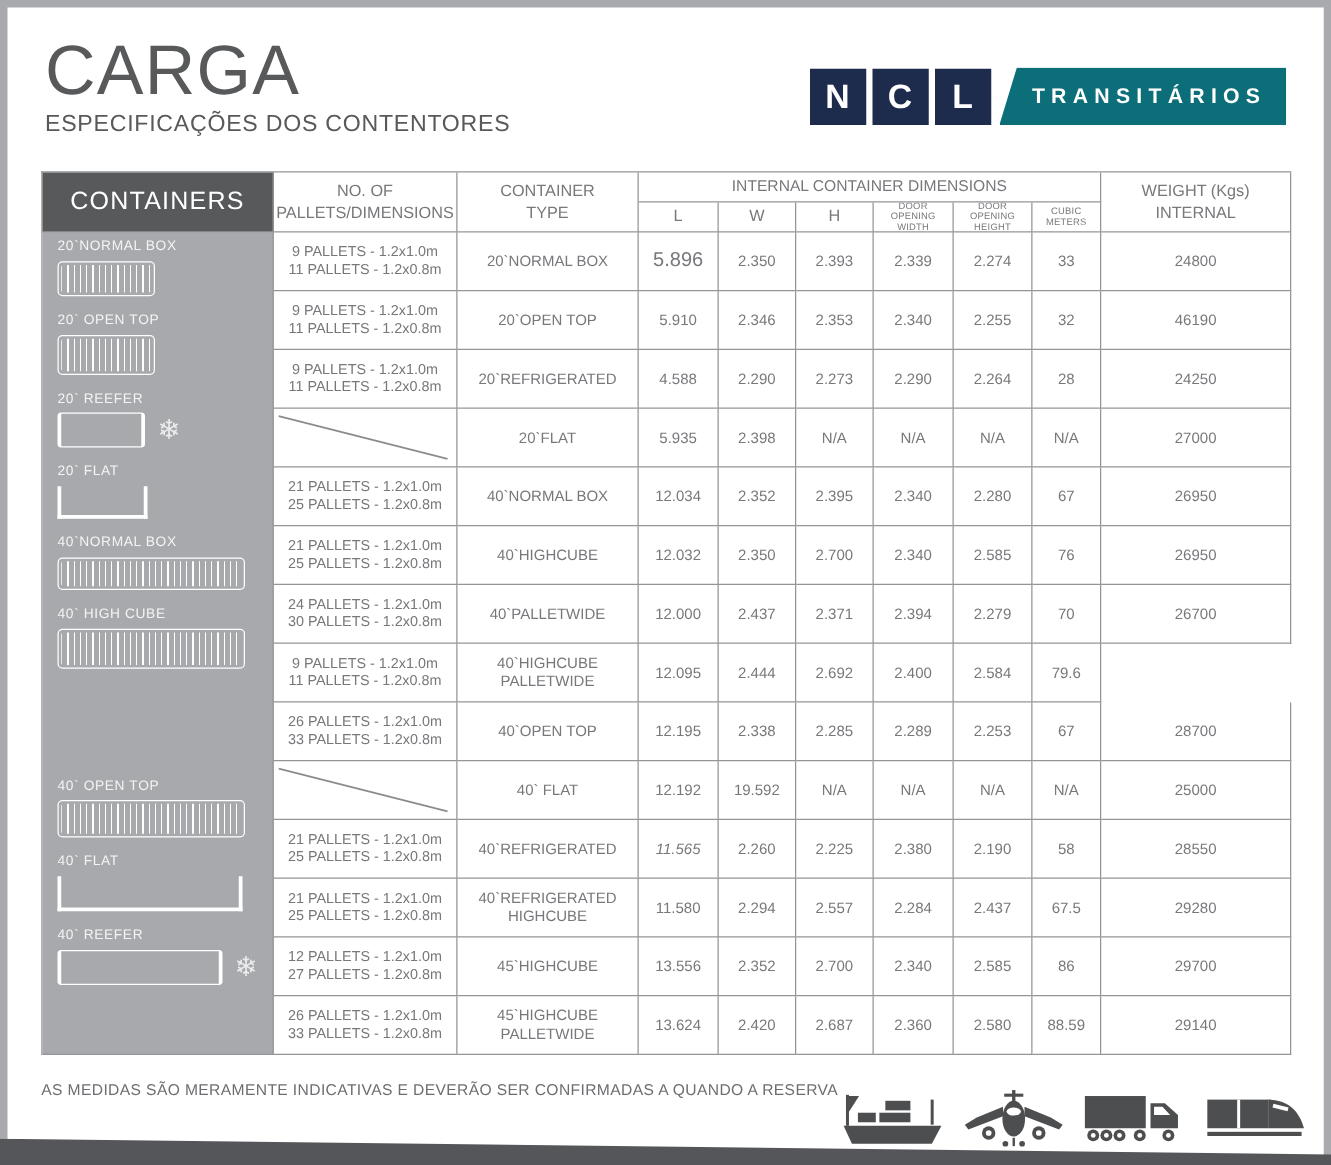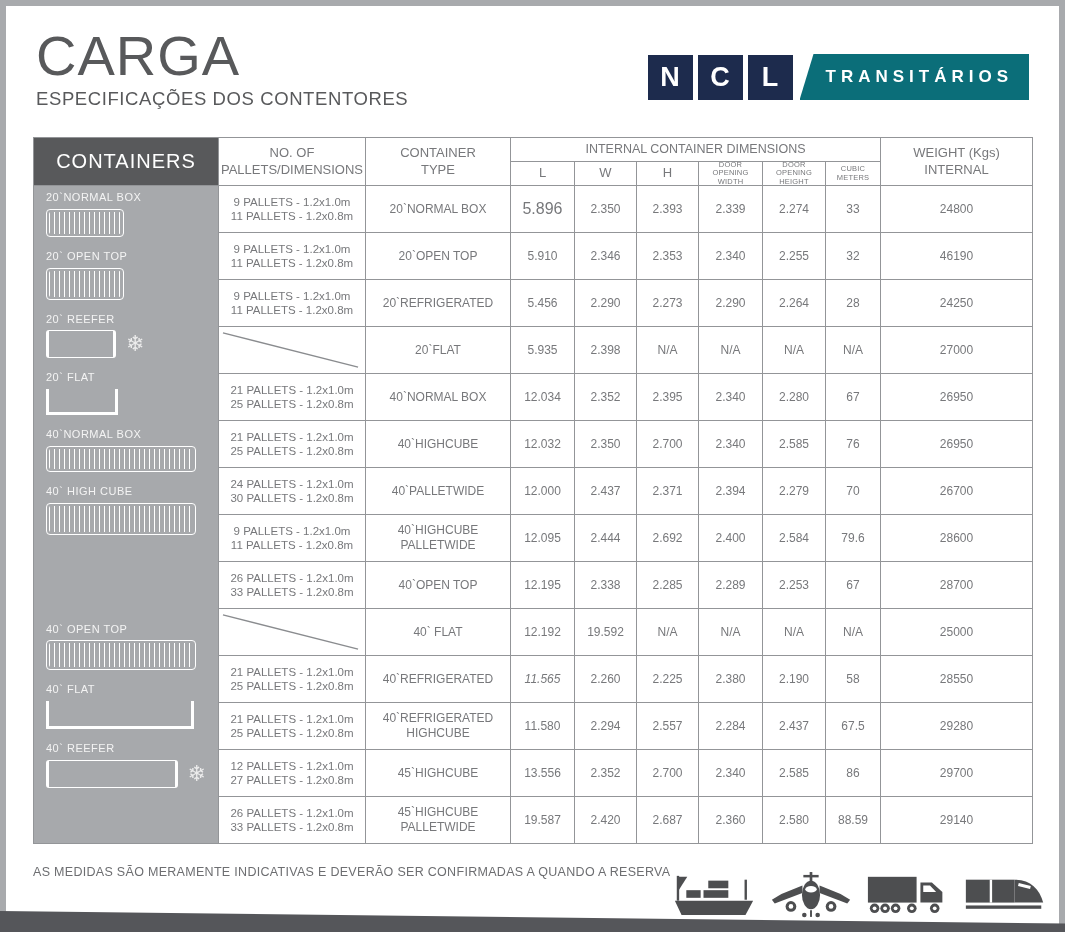--- a/index.html
+++ b/index.html
@@ -167,21 +167,21 @@
         <div class="cell" style="grid-area: 4 / 4; font-size: 12px;">5.910</div>
         <div class="cell" style="grid-area: 4 / 5; font-size: 12px;">2.346</div>
         <div class="cell" style="grid-area: 4 / 6; font-size: 12px;">2.353</div>
         <div class="cell" style="grid-area: 4 / 7; font-size: 12px;">2.340</div>
         <div class="cell" style="grid-area: 4 / 8; font-size: 12px;">2.255</div>
         <div class="cell" style="grid-area: 4 / 9; font-size: 12px;">32</div>
         <div class="cell" style="grid-area: 4 / 10; font-size: 12px;">46190</div>
         <div class="cell pre" style="grid-area: 5 / 2; font-size: 11.5px;">9 PALLETS - 1.2x1.0m
 11 PALLETS - 1.2x0.8m</div>
         <div class="cell pre" style="grid-area: 5 / 3; font-size: 12px;">20`REFRIGERATED</div>
-        <div class="cell" style="grid-area: 5 / 4; font-size: 12px;">5.456</div>
+        <div class="cell" style="grid-area: 5 / 4; font-size: 12px;">4.588</div>
         <div class="cell" style="grid-area: 5 / 5; font-size: 12px;">2.290</div>
         <div class="cell" style="grid-area: 5 / 6; font-size: 12px;">2.273</div>
         <div class="cell" style="grid-area: 5 / 7; font-size: 12px;">2.290</div>
         <div class="cell" style="grid-area: 5 / 8; font-size: 12px;">2.264</div>
         <div class="cell" style="grid-area: 5 / 9; font-size: 12px;">28</div>
         <div class="cell" style="grid-area: 5 / 10; font-size: 12px;">24250</div>
         <div class="cell pre" style="grid-area: 6 / 2; font-size: 11.5px;"><svg class="diag-svg" viewBox="0 0 147 47" preserveAspectRatio="none">
             <line x1="4" y1="6" x2="140" y2="41" stroke="#8a8c8f" stroke-width="1.4"></line>
           </svg></div>
         <div class="cell pre" style="grid-area: 6 / 3; font-size: 12px;">20`FLAT</div>
@@ -225,21 +225,20 @@
         <div class="cell pre" style="grid-area: 10 / 2; font-size: 11.5px;">9 PALLETS - 1.2x1.0m
 11 PALLETS - 1.2x0.8m</div>
         <div class="cell pre" style="grid-area: 10 / 3; font-size: 12px;">40`HIGHCUBE
 PALLETWIDE</div>
         <div class="cell" style="grid-area: 10 / 4; font-size: 12px;">12.095</div>
         <div class="cell" style="grid-area: 10 / 5; font-size: 12px;">2.444</div>
         <div class="cell" style="grid-area: 10 / 6; font-size: 12px;">2.692</div>
         <div class="cell" style="grid-area: 10 / 7; font-size: 12px;">2.400</div>
         <div class="cell" style="grid-area: 10 / 8; font-size: 12px;">2.584</div>
         <div class="cell" style="grid-area: 10 / 9; font-size: 12px;">79.6</div>
-        <div class="cell" style="grid-area: 10 / 10; font-size: 12px;">28600</div>
         <div class="cell pre" style="grid-area: 11 / 2; font-size: 11.5px;">26 PALLETS - 1.2x1.0m
 33 PALLETS - 1.2x0.8m</div>
         <div class="cell pre" style="grid-area: 11 / 3; font-size: 12px;">40`OPEN TOP</div>
         <div class="cell" style="grid-area: 11 / 4; font-size: 12px;">12.195</div>
         <div class="cell" style="grid-area: 11 / 5; font-size: 12px;">2.338</div>
         <div class="cell" style="grid-area: 11 / 6; font-size: 12px;">2.285</div>
         <div class="cell" style="grid-area: 11 / 7; font-size: 12px;">2.289</div>
         <div class="cell" style="grid-area: 11 / 8; font-size: 12px;">2.253</div>
         <div class="cell" style="grid-area: 11 / 9; font-size: 12px;">67</div>
         <div class="cell" style="grid-area: 11 / 10; font-size: 12px;">28700</div>
@@ -282,21 +281,21 @@
         <div class="cell" style="grid-area: 15 / 5; font-size: 12px;">2.352</div>
         <div class="cell" style="grid-area: 15 / 6; font-size: 12px;">2.700</div>
         <div class="cell" style="grid-area: 15 / 7; font-size: 12px;">2.340</div>
         <div class="cell" style="grid-area: 15 / 8; font-size: 12px;">2.585</div>
         <div class="cell" style="grid-area: 15 / 9; font-size: 12px;">86</div>
         <div class="cell" style="grid-area: 15 / 10; font-size: 12px;">29700</div>
         <div class="cell pre" style="grid-area: 16 / 2; font-size: 11.5px;">26 PALLETS - 1.2x1.0m
 33 PALLETS - 1.2x0.8m</div>
         <div class="cell pre" style="grid-area: 16 / 3; font-size: 12px;">45`HIGHCUBE
 PALLETWIDE</div>
-        <div class="cell" style="grid-area: 16 / 4; font-size: 12px;">19.587</div>
+        <div class="cell" style="grid-area: 16 / 4; font-size: 12px;">13.624</div>
         <div class="cell" style="grid-area: 16 / 5; font-size: 12px;">2.420</div>
         <div class="cell" style="grid-area: 16 / 6; font-size: 12px;">2.687</div>
         <div class="cell" style="grid-area: 16 / 7; font-size: 12px;">2.360</div>
         <div class="cell" style="grid-area: 16 / 8; font-size: 12px;">2.580</div>
         <div class="cell" style="grid-area: 16 / 9; font-size: 12px;">88.59</div>
         <div class="cell" style="grid-area: 16 / 10; font-size: 12px;">29140</div>
       </div>
 
     <div class="note">AS MEDIDAS SÃO MERAMENTE INDICATIVAS E DEVERÃO SER CONFIRMADAS A QUANDO A RESERVA</div>
 

